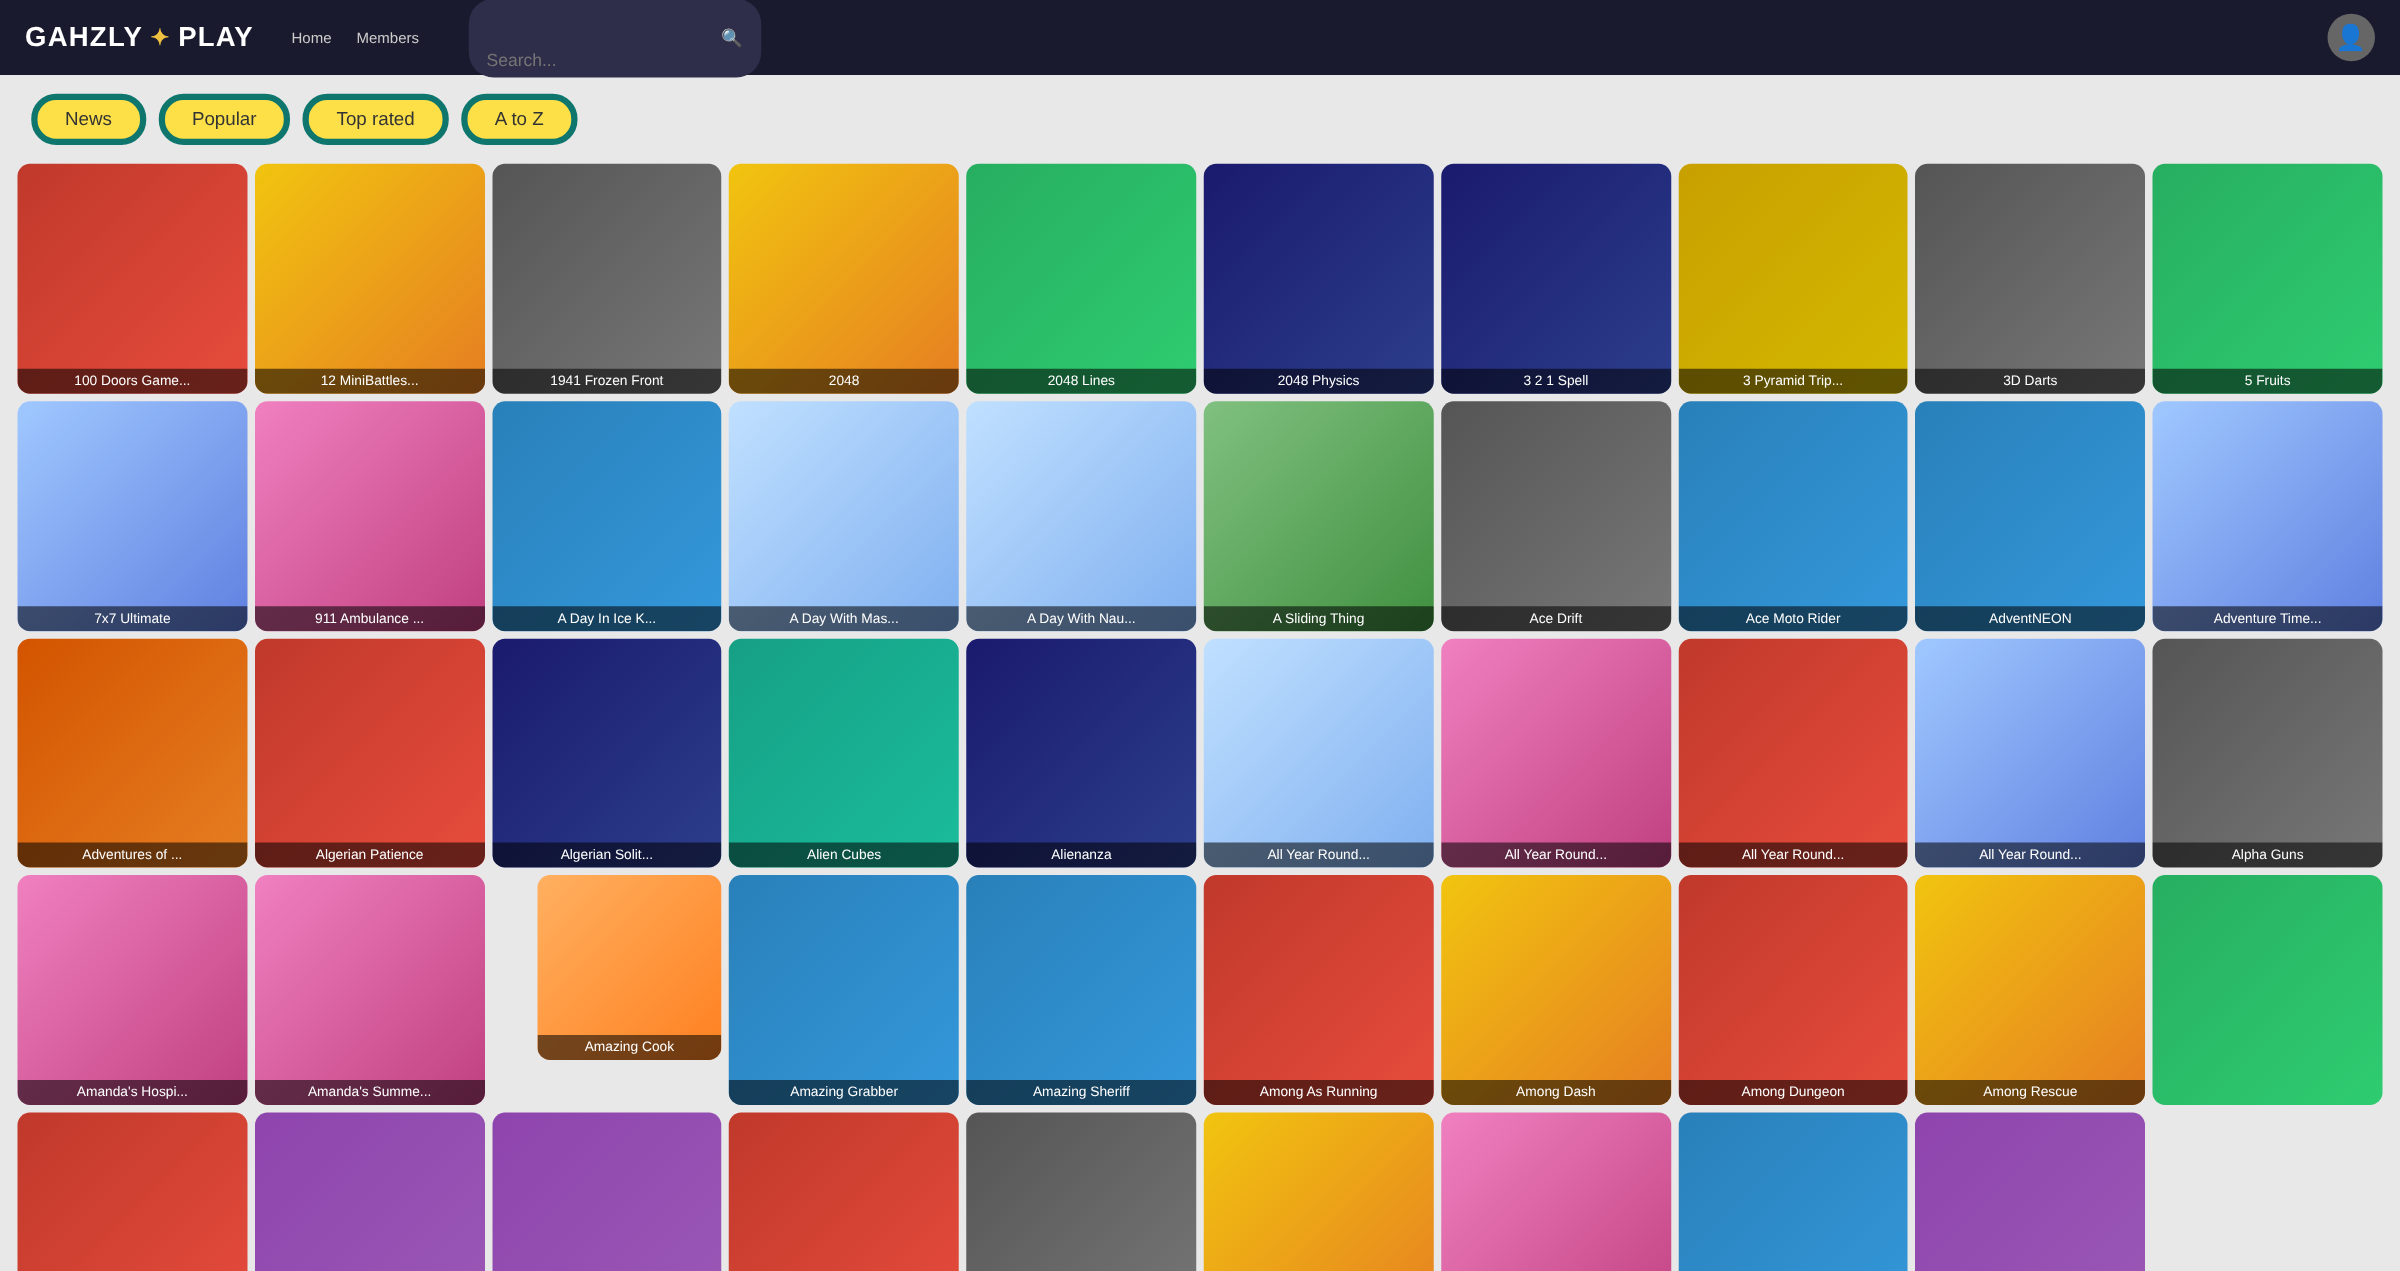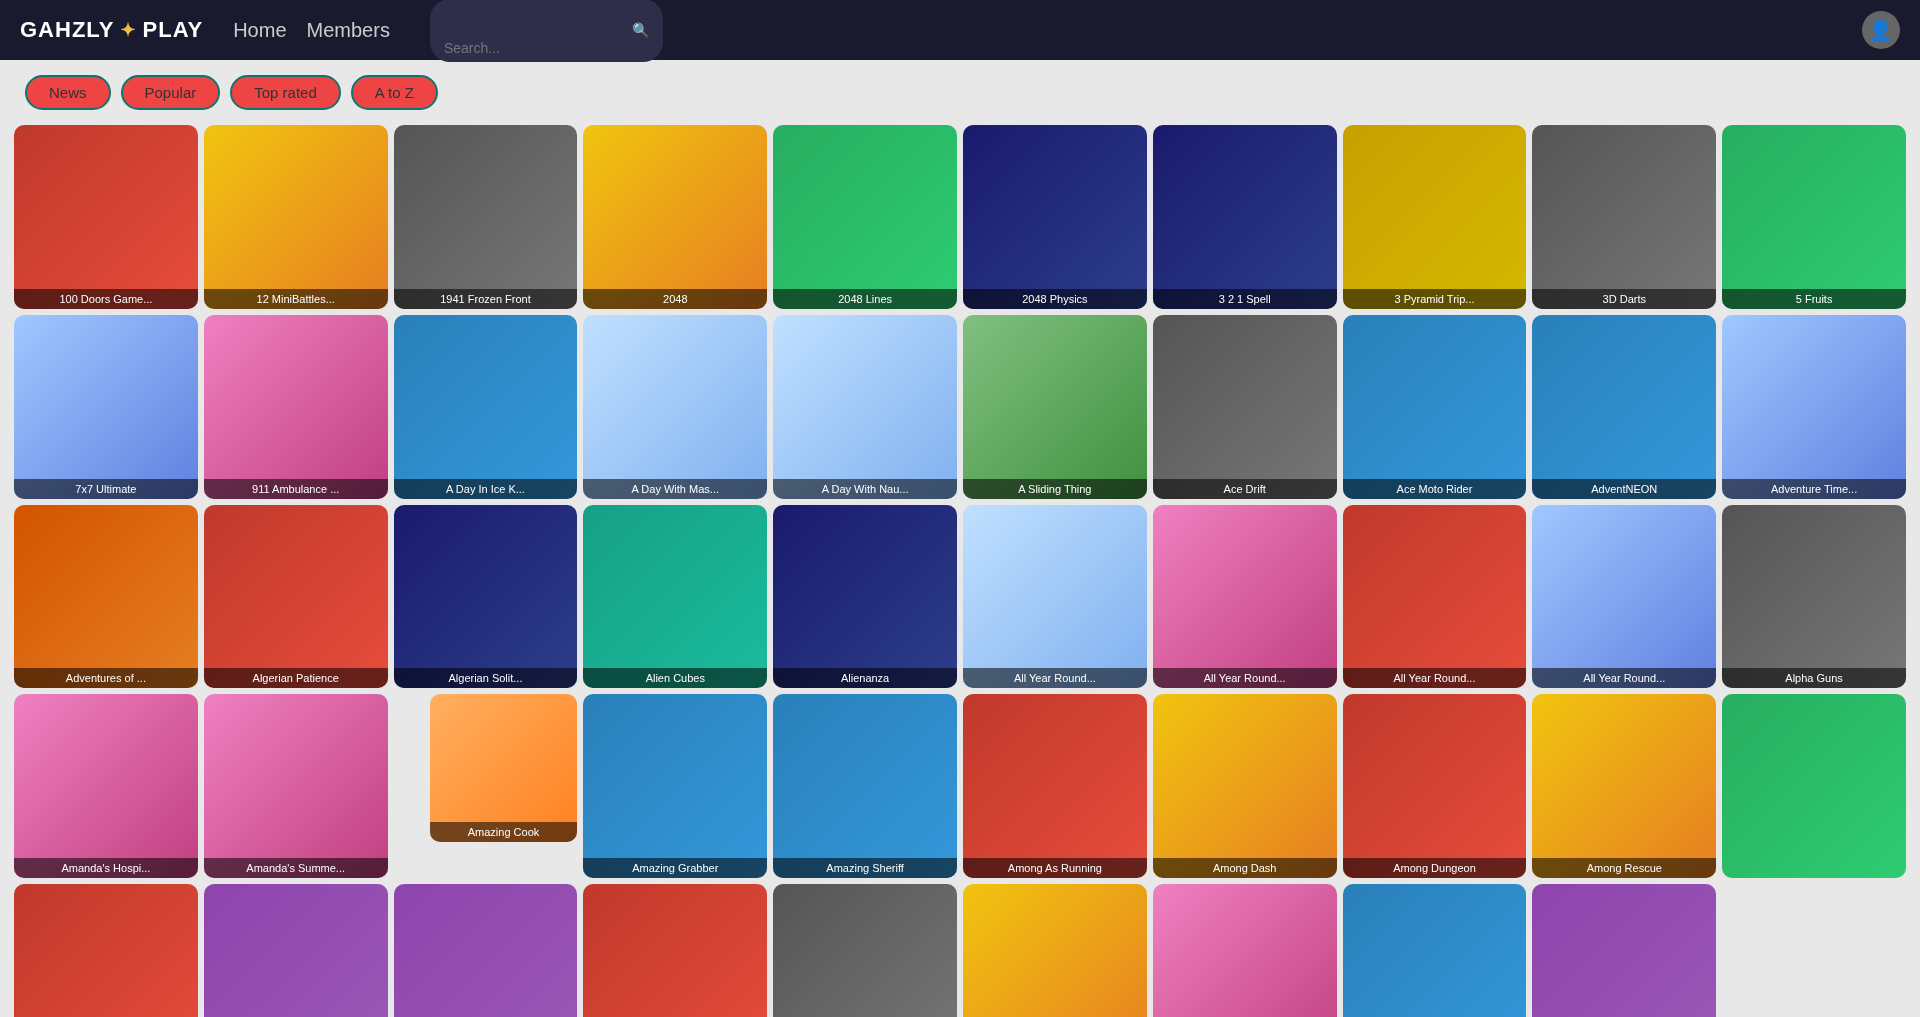--- a/index.html
+++ b/index.html
@@ -27,21 +27,21 @@
       color: #f0c040;
       font-size: 18px;
     }
     .nav-links {
       display: flex;
       gap: 20px;
     }
     .nav-link {
       color: #ccc;
       text-decoration: none;
-      font-size: 20px;
+      font-size: 12px;
       cursor: pointer;
     }
     .search-bar {
       display: flex;
       align-items: center;
       background: #2e2e4a;
       border-radius: 20px;
       padding: 6px 14px;
       gap: 8px;
       margin-left: 10px;
@@ -70,22 +70,22 @@
       cursor: pointer;
     }
 
     
     .filter-bar {
       padding: 15px 25px;
       display: flex;
       gap: 10px;
     }
     .filter-btn {
-      background: #ef4444;
-      border: 2px solid #0f766e;
+      background: #fde047;
+      border: 5px solid #0f766e;
       border-radius: 20px;
       padding: 7px 22px;
       font-size: 15px;
       cursor: pointer;
       color: #333;
     }
 
     
     .game-grid {
       display: grid;

